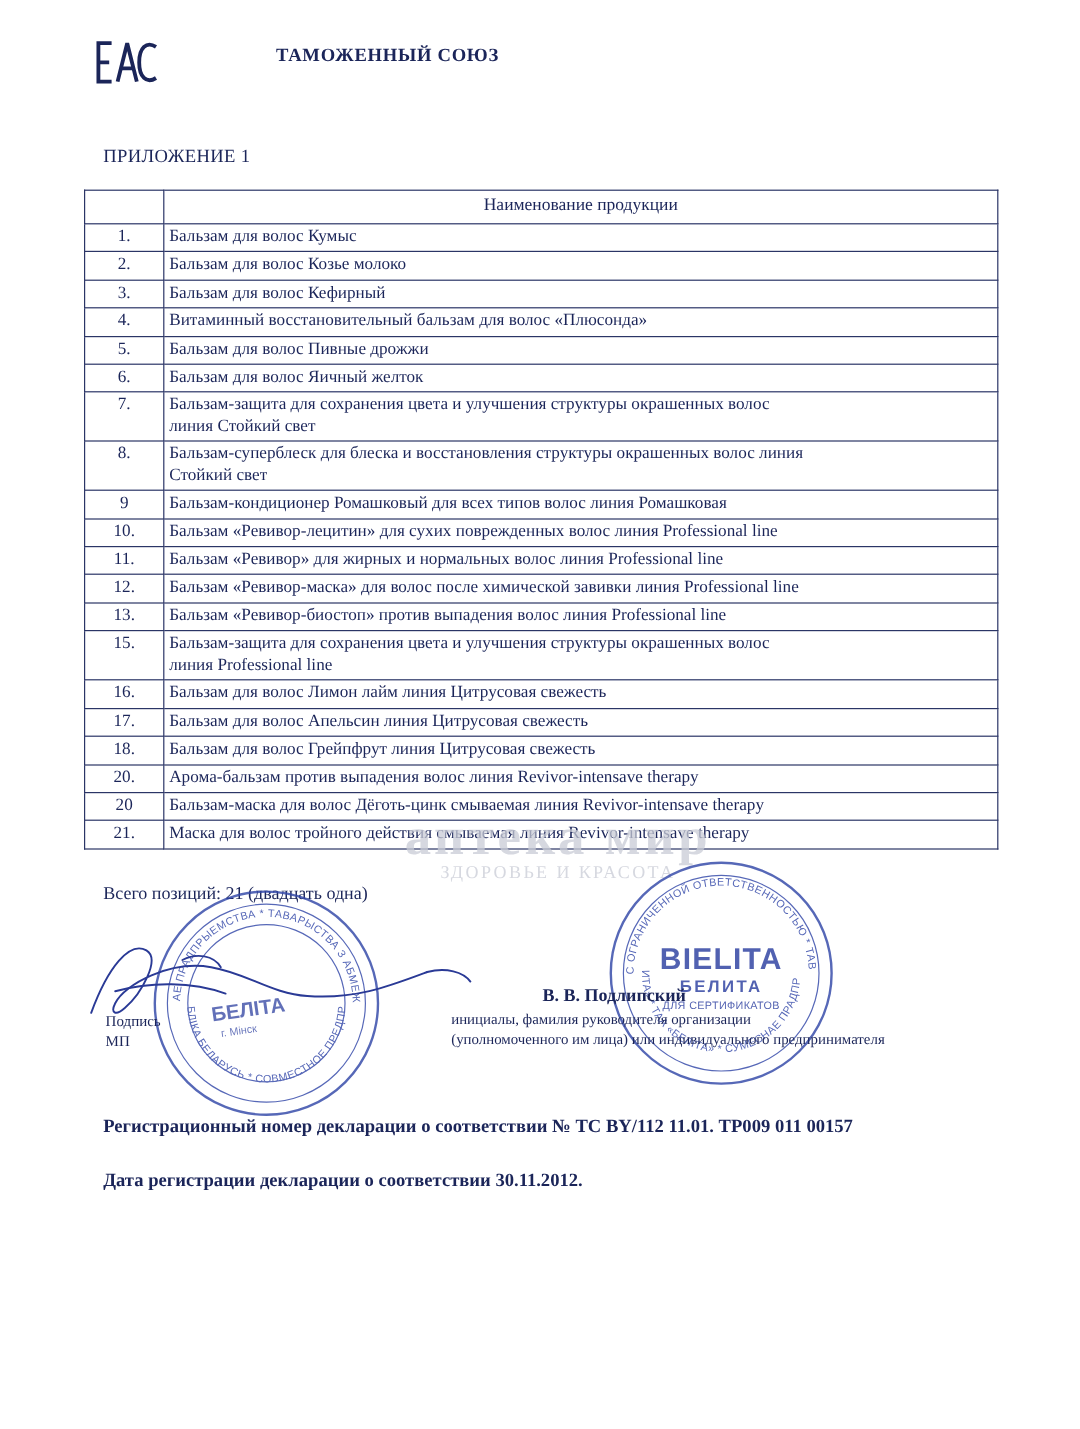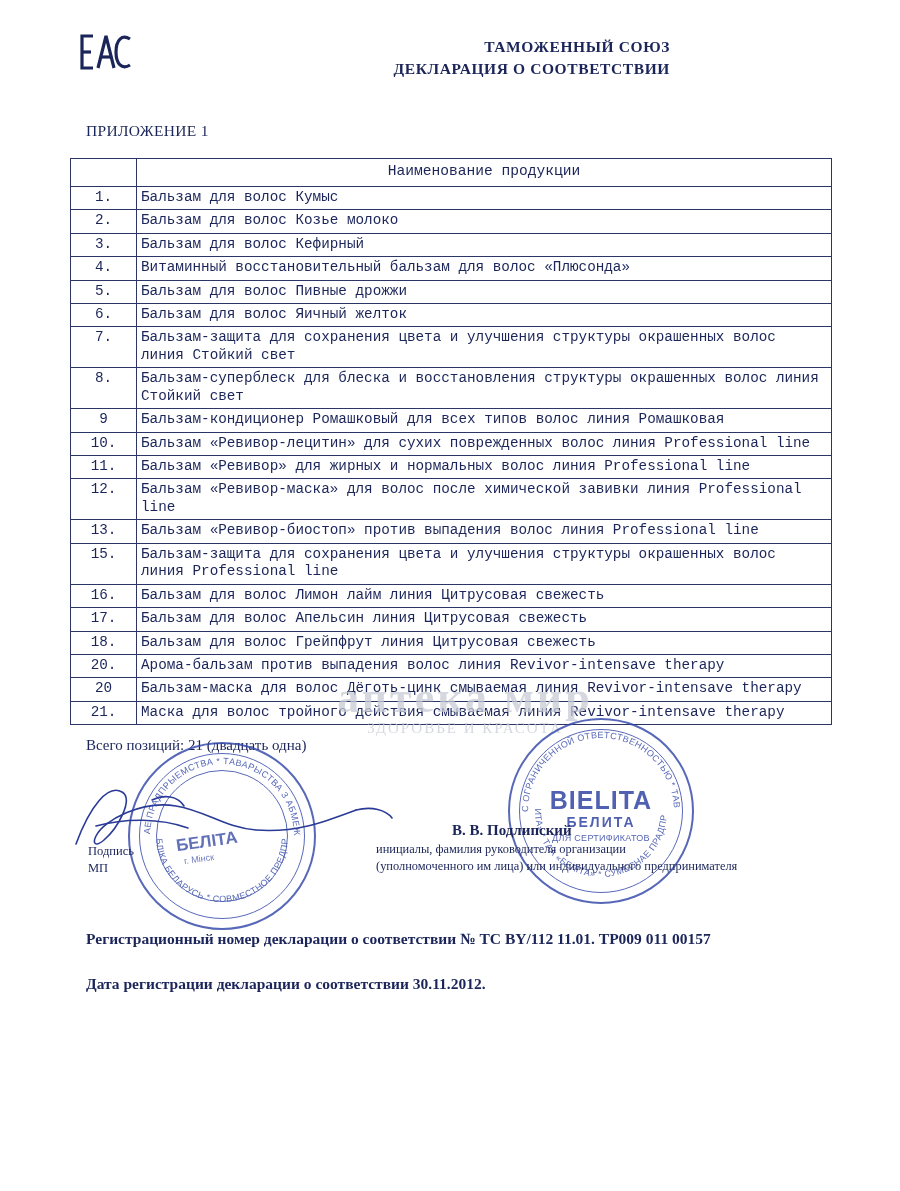--- a/index.html
+++ b/index.html
@@ -29,21 +29,21 @@
     height: 40px;
     color: #1b2559;
   }
   .eac-mark svg { display: block; }
 
   .doc-title {
     position: absolute;
     left: 230px;
     top: 36px;
     width: 440px;
-    text-align: right;
+    text-align: left;
     font-weight: bold;
     font-size: 15.5px;
     letter-spacing: 0.6px;
     line-height: 1.45;
     color: #1b2559;
   }
 
   .annex {
     position: absolute;
     left: 86px;
@@ -57,21 +57,20 @@
   .tbl-wrap {
     position: absolute;
     left: 70px;
     top: 158px;
     width: 762px;
   }
   table.products {
     border-collapse: collapse;
     width: 100%;
     table-layout: fixed;
-    font-family: Liberation Mono, monospace;
   }
   table.products td, table.products th {
     border: 1px solid #2b3566;
     font-size: 14.3px;
     color: #1b2559;
     vertical-align: top;
     padding: 2px 4px 3px 4px;
     line-height: 1.22;
   }
   table.products th.head {
@@ -287,21 +286,20 @@
         <path d="M4 20 H13"></path>
         <path d="M20 36 L28 4 L36 36"></path>
         <path d="M23 25 H33"></path>
         <path d="M52 7 C44 2 38 8 38 20 C38 32 44 38 52 33"></path>
       </g>
     </svg>
   </div>
 
   <div class="doc-title">
     <div>ТАМОЖЕННЫЙ СОЮЗ</div>
-    <div>ДЕКЛАРАЦИЯ О СООТВЕТСТВИИ</div>
   </div>
 
   <div class="annex">ПРИЛОЖЕНИЕ 1</div>
 
   <div class="tbl-wrap">
     <table class="products">
       <colgroup>
           <col class="c-num">
           <col>
         </colgroup>

